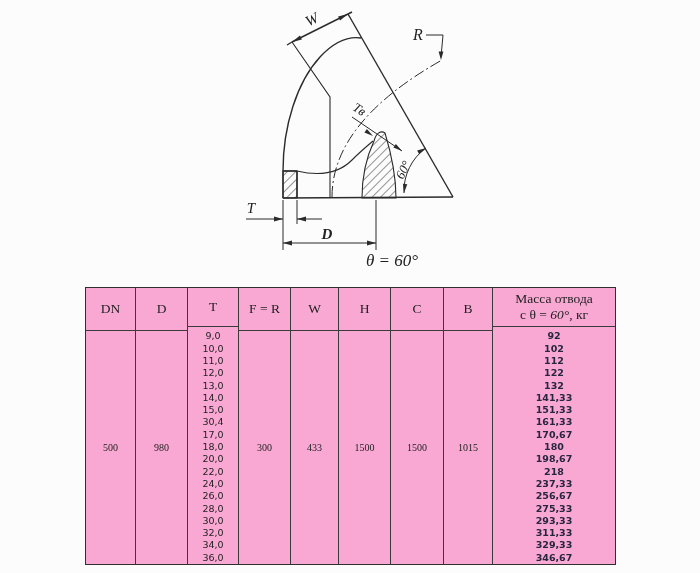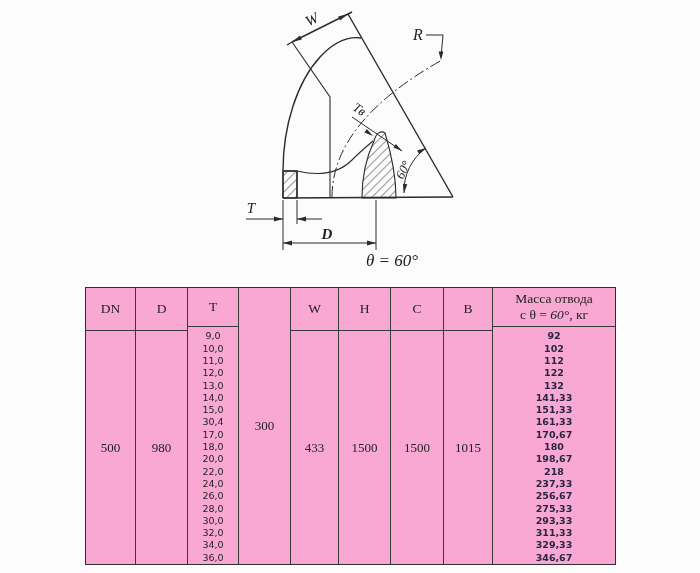--- a/index.html
+++ b/index.html
@@ -11,21 +11,21 @@
   .dim-table{position:absolute;left:85px;top:287px;width:531px;height:278px;
              box-sizing:border-box;border:1.6px solid #2f2f2f;display:flex;background:#f9a8d4;}
   .col{box-sizing:border-box;border-right:1px solid #3a3a3a;display:flex;flex-direction:column;}
   .col:last-child{border-right:none;flex:1;}
   .w0{width:50px}.w1{width:52px}.w2{width:51px}.w3{width:52px}.w4{width:48px}
   .w5{width:52px}.w6{width:53px}.w7{width:49px}
   .th{height:43px;box-sizing:border-box;border-bottom:1px solid #3a3a3a;
       display:flex;flex-direction:column;align-items:center;justify-content:center;
       font-size:13.5px;line-height:16px;text-align:center;}
   .td{flex:1;display:flex;align-items:center;justify-content:center;
-      font-size:13px;}
+      font-size:10px;}
   .td.lines{align-items:flex-start;justify-content:center;
       font-family:"DejaVu Sans", sans-serif;font-size:9.5px;line-height:12.3px;
       padding-top:3px;white-space:pre-line;text-align:center;}
   .td.mass{font-weight:bold;color:#26263f;}
   .ital{font-style:italic;}
 </style>
 </head>
 <body>
 
 <div class="page">
@@ -134,20 +134,21 @@
 24,0
 26,0
 28,0
 30,0
 32,0
 34,0
 36,0</div>
     </div>
 
     <div class="col w3">
+      <div class="th">F = R</div>
       <div class="td">300</div>
     </div>
 
     <div class="col w4">
       <div class="th">W</div>
       <div class="td">433</div>
     </div>
 
     <div class="col w5">
       <div class="th">H</div>

